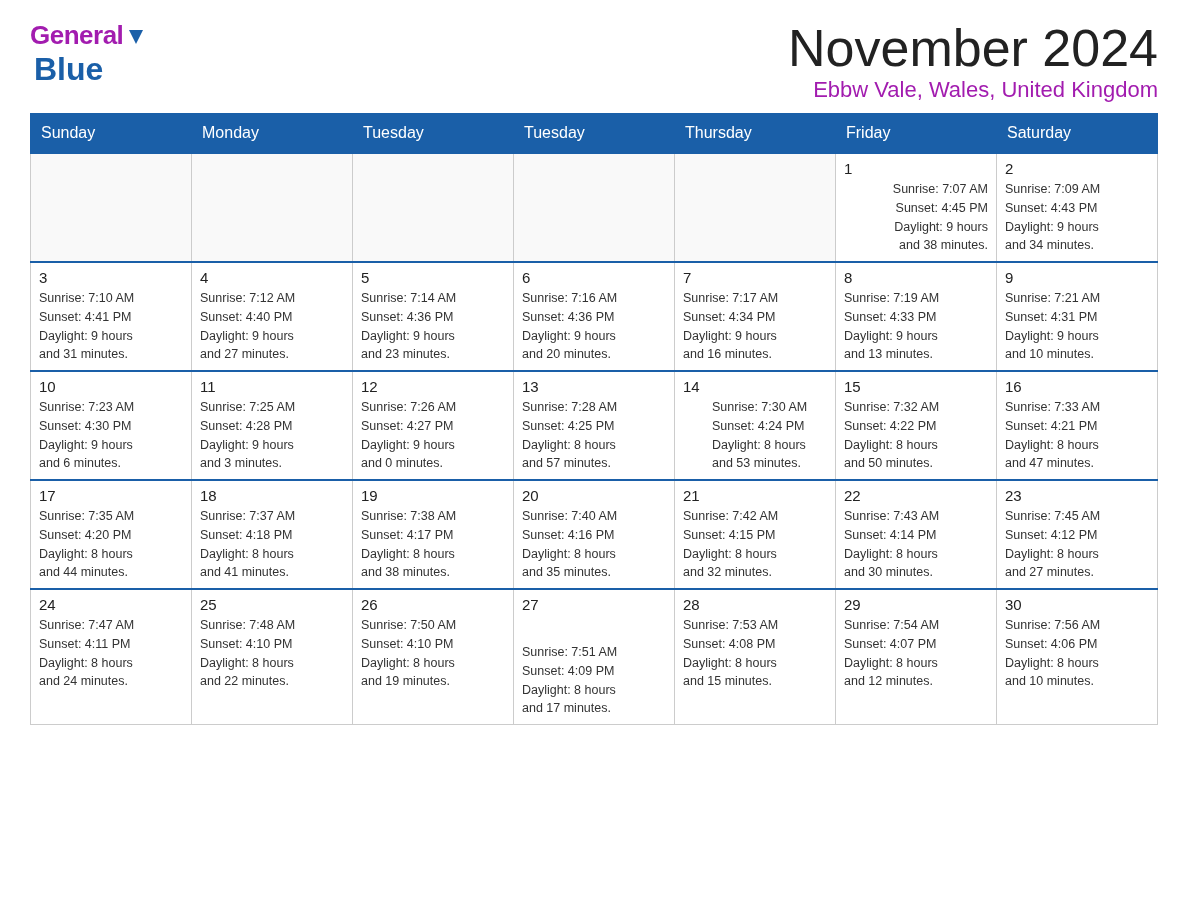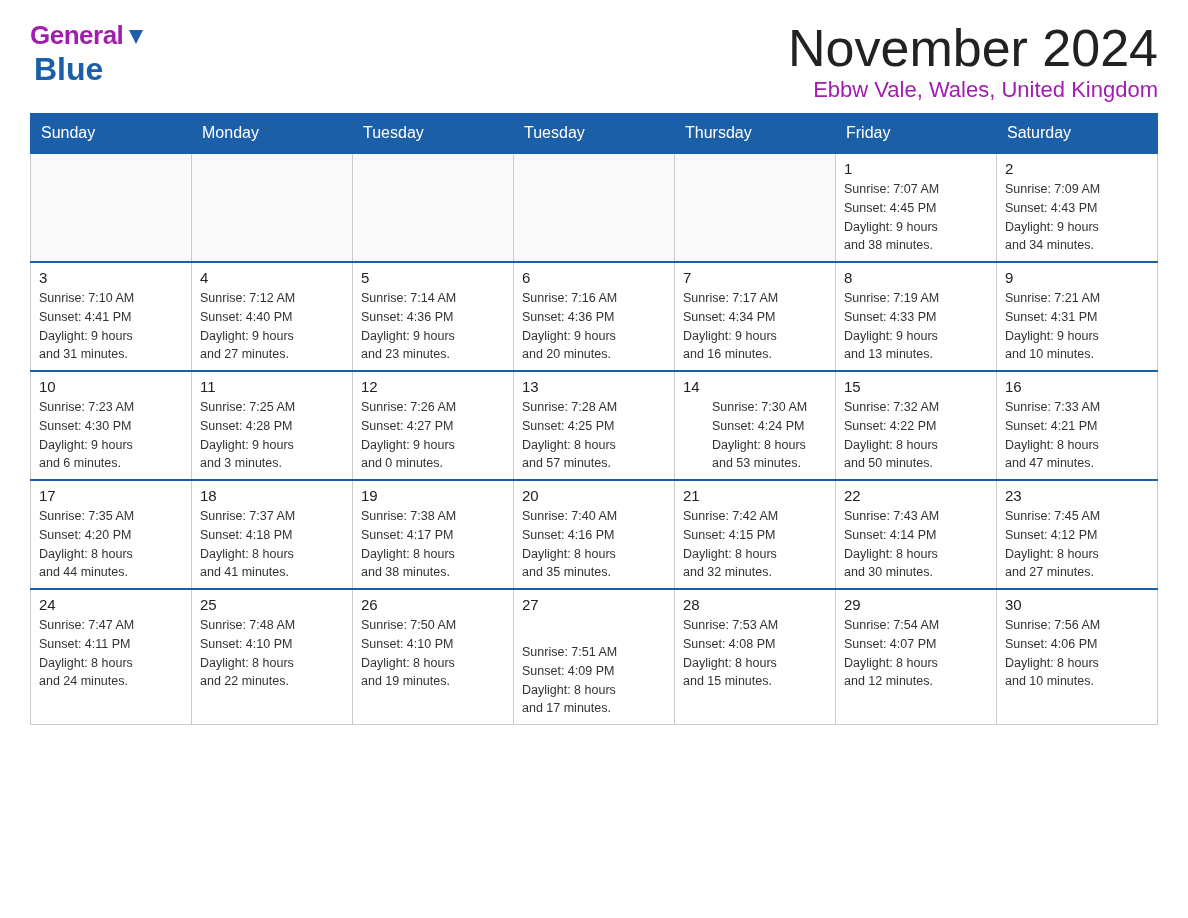--- a/index.html
+++ b/index.html
@@ -117,21 +117,21 @@
   </thead>
   <tbody id="calendar-body">
   <tr>
         <td class="empty-cell"></td>
         <td class="empty-cell"></td>
         <td class="empty-cell"></td>
         <td class="empty-cell"></td>
         <td class="empty-cell"></td>
         <td>
           <div class="day-number">1</div>
-          <div class="day-info" style="white-space: pre-line;">Sunrise: 7:07 AM
+          <div class="day-info" style="white-space: pre-line; text-align: right;">Sunrise: 7:07 AM
 Sunset: 4:45 PM
 Daylight: 9 hours
 and 38 minutes.</div>
         </td>
         <td>
           <div class="day-number">2</div>
           <div class="day-info" style="white-space: pre-line;">Sunrise: 7:09 AM
 Sunset: 4:43 PM
 Daylight: 9 hours
 and 34 minutes.</div>

